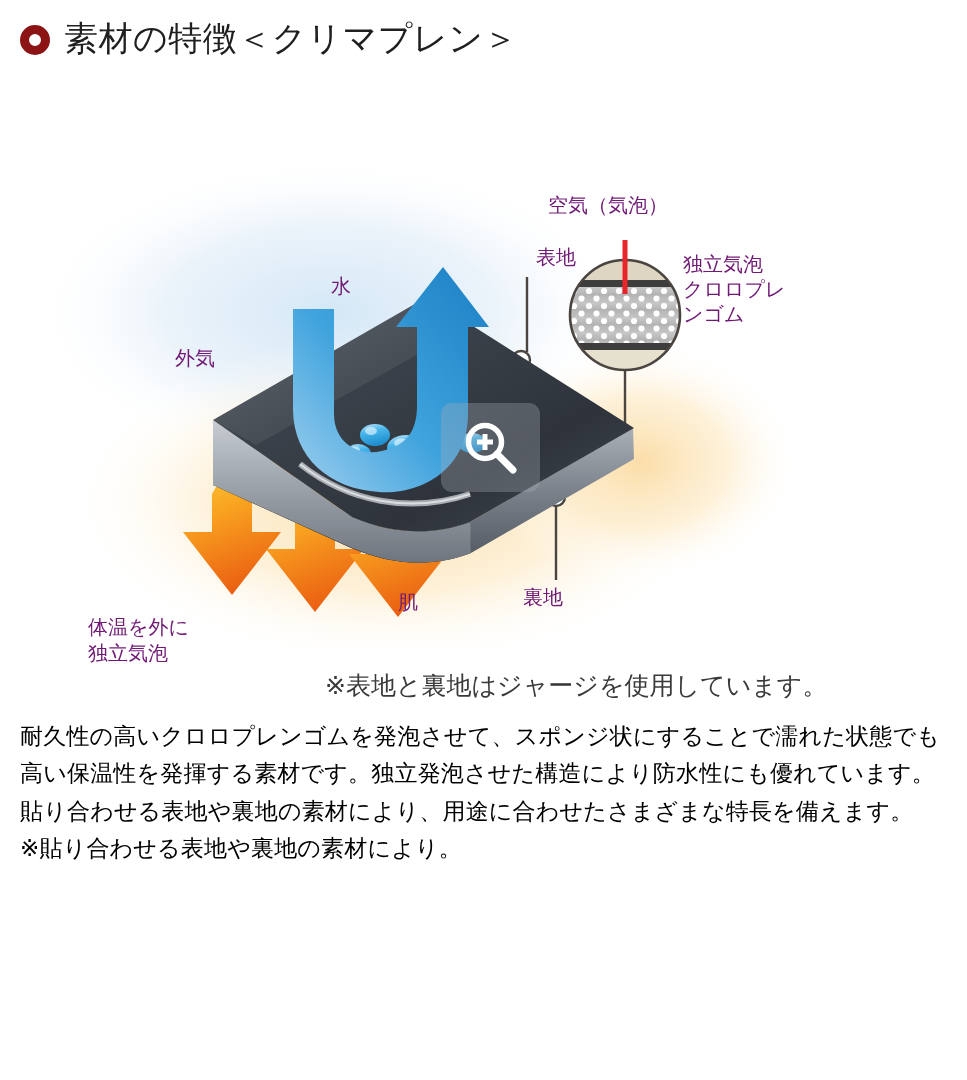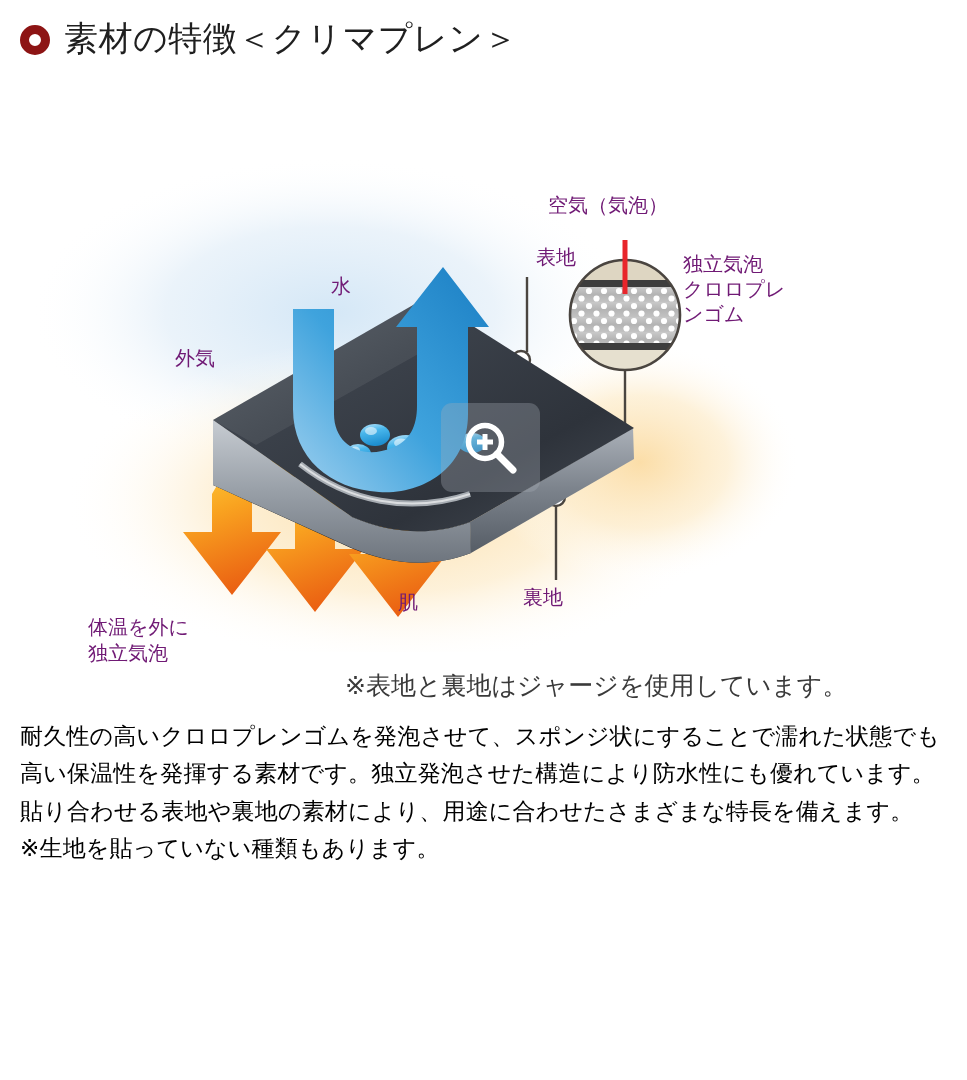--- a/index.html
+++ b/index.html
@@ -60,21 +60,21 @@
     font-weight: 400;
   }
   .lbl-gaiki   { left: 175px; top: 284px; }
   .lbl-mizu    { left: 331px; top: 212px; }
   .lbl-omote   { left: 492px; top: 183px; margin-left: 44px; }
   .lbl-kuuki   { left: 548px; top: 131px; }
   .lbl-doritsu { left: 683px; top: 190px; line-height: 1.26; }
   .lbl-hada    { left: 398px; top: 528px; }
   .lbl-uraji   { left: 523px; top: 523px; text-align: right; }
   .lbl-taion   { left: 88px;  top: 553px; line-height: 1.28; }
-  .lbl-note    { left: 325px; top: 608px; font-size: 25px; color: #3a3a3a; margin-left: 20px; }
+  .lbl-note    { left: 325px; top: 608px; font-size: 25px; color: #3a3a3a; }
 
   
   .zoom-overlay {
     position: absolute;
     left: 441px;
     top: 341px;
     width: 99px;
     height: 89px;
     background: rgba(168,174,182,0.33);
     border-radius: 11px;
@@ -272,14 +272,14 @@
       <circle cx="25" cy="25" r="16.5" fill="none" stroke="#ffffff" stroke-width="5.5"></circle>
       <line x1="25" y1="17" x2="25" y2="33" stroke="#ffffff" stroke-width="5"></line>
       <line x1="17" y1="25" x2="33" y2="25" stroke="#ffffff" stroke-width="5"></line>
       <line x1="37" y1="37" x2="53" y2="53" stroke="#ffffff" stroke-width="7" stroke-linecap="round"></line>
     </svg>
   </div>
 </div>
 
 <div class="body-copy">
   <p>耐久性の高いクロロプレンゴムを発泡させて、スポンジ状にすることで濡れた状態でも高い保温性を発揮する素材です。独立発泡させた構造により防水性にも優れています。貼り合わせる表地や裏地の素材により、用途に合わせたさまざまな特長を備えます。</p>
-  <p>※生地を貼っていない種類もあります。</p>
+  <p>※貼り合わせる表地や裏地の素材により。</p>
 </div>
 
 </body></html>

